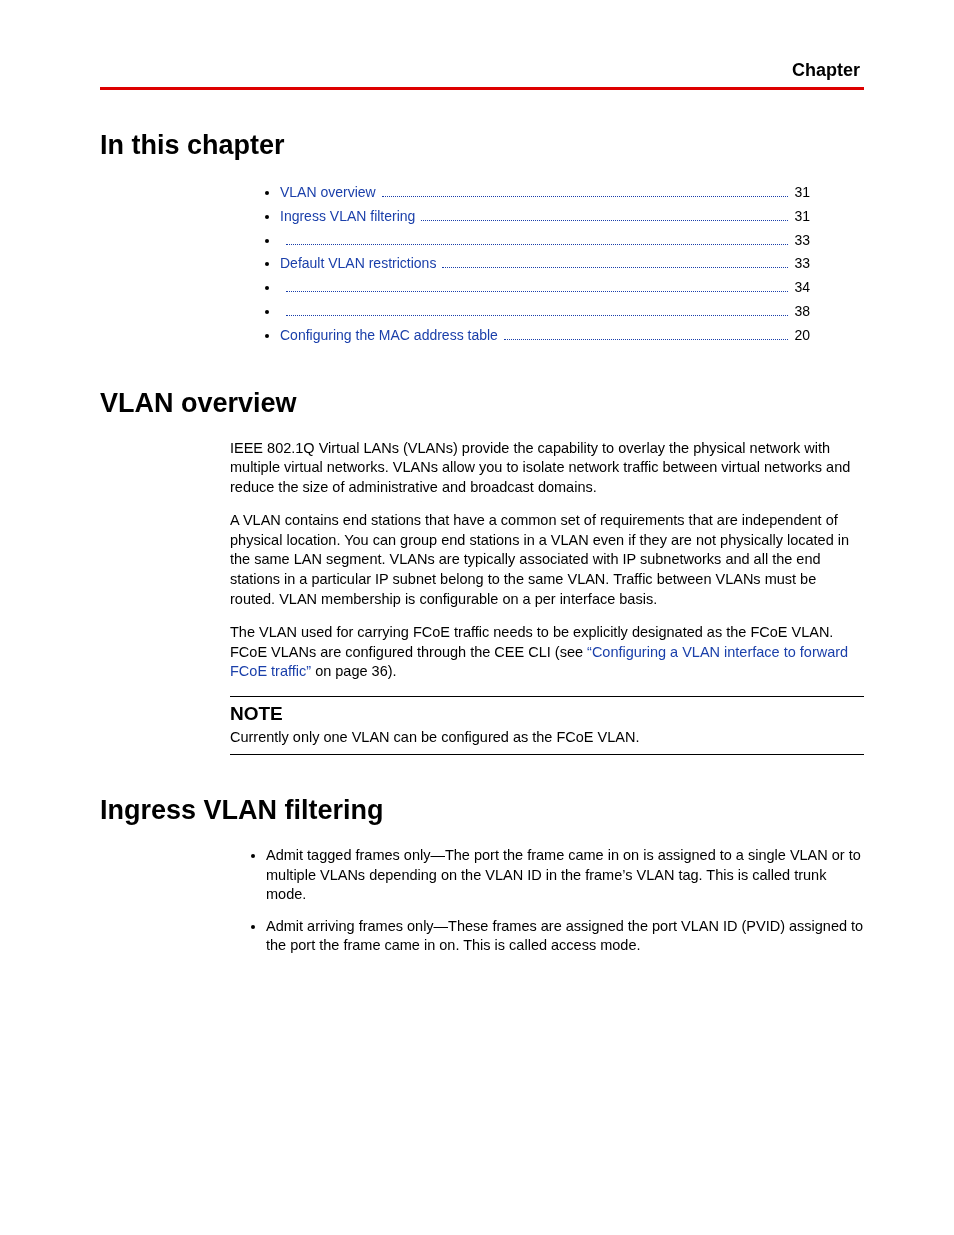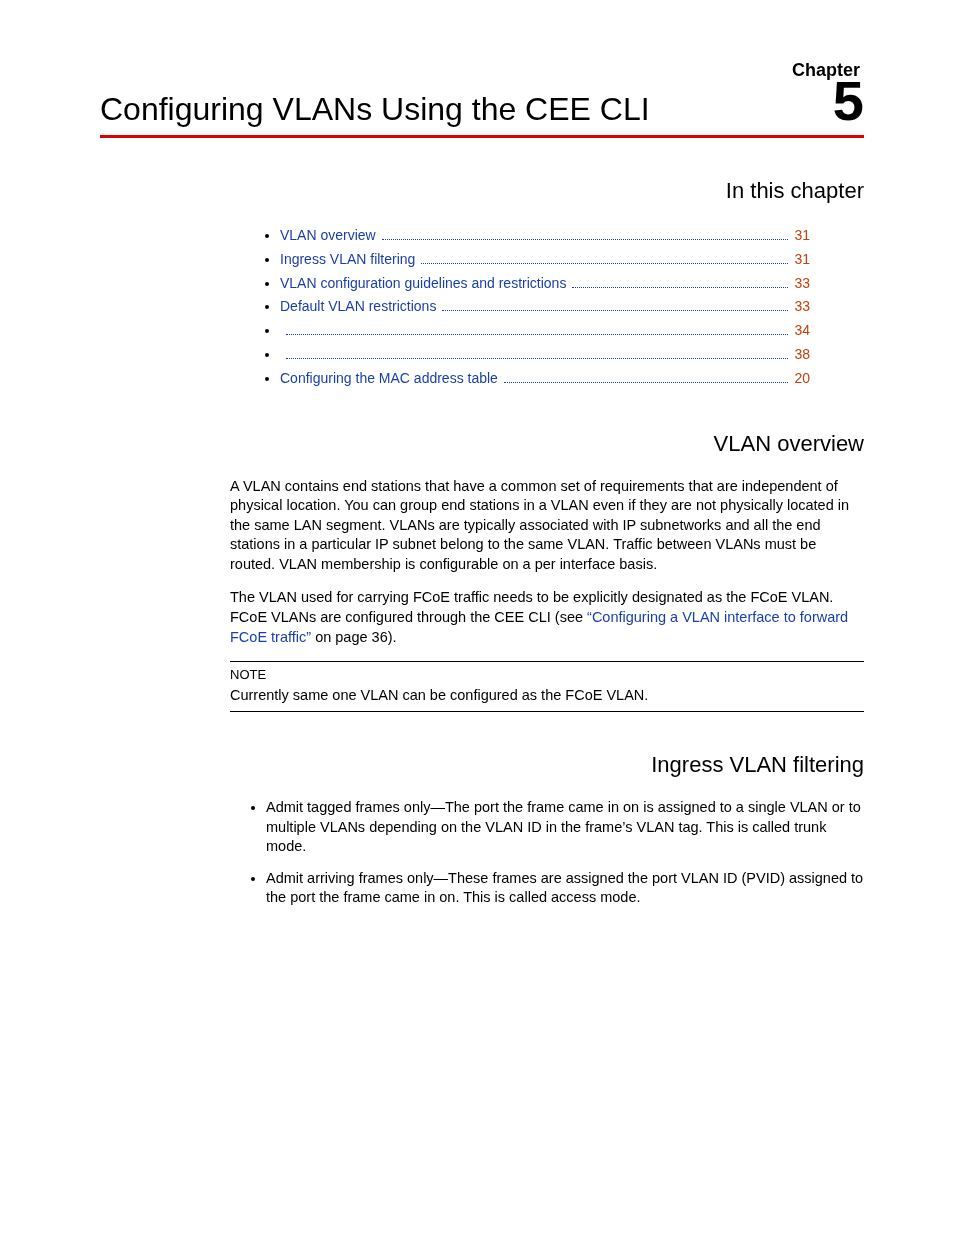--- a/index.html
+++ b/index.html
@@ -40,26 +40,25 @@
     font-weight: bold;
     line-height: 1;
     margin-top: -10px;
   }
   .red-rule {
     border: none;
     border-top: 3px solid #d00;
     margin: 6px 0 40px 0;
   }
   h2.section {
-    font-size: 22px;
-    font-weight: normal;
+    font-size: 27px;
+    font-weight: bold;
     font-family: "Arial Narrow", Arial, sans-serif;
     font-stretch: condensed;
     margin: 40px 0 20px 0;
-    text-align: right;
   }
   .toc {
     margin: 0 0 20px 140px;
     font-size: 14px;
     line-height: 1.7;
   }
   .toc li {
     list-style: disc;
     color: #000;
     margin-left: 0;
@@ -73,21 +72,21 @@
     align-items: baseline;
     width: 530px;
   }
   .toc-dots {
     flex: 1;
     border-bottom: 1px dotted #1a3faa;
     margin: 0 6px 4px 6px;
     height: 0.8em;
   }
   .toc-page {
-    color: #c2410c;
+    color: #000000;
     white-space: nowrap;
   }
   .body-block {
     margin-left: 130px;
     font-size: 14.5px;
     line-height: 1.35;
   }
   .body-block p {
     margin: 0 0 14px 0;
   }
@@ -99,22 +98,22 @@
     border: none;
     border-top: 1.5px solid #000;
     margin: 8px 0 4px 0;
   }
   .note-rule-bottom {
     border: none;
     border-top: 1px solid #000;
     margin: 6px 0 0 0;
   }
   .note-label {
-    font-weight: normal;
-    font-size: 13px;
+    font-weight: bold;
+    font-size: 19px;
     font-family: "Arial Narrow", Arial, sans-serif;
     font-stretch: condensed;
   }
   .note-text {
     font-size: 14.5px;
     margin: 2px 0 0 0;
   }
   ul.bullets {
     list-style: disc;
     padding-left: 36px;
@@ -125,24 +124,20 @@
     line-height: 1.35;
   }
 </style>
 </head>
 <body>
 
 <div class="page">
 
   <div class="chapter-label">Chapter</div>
 
-  <div class="header-row">
-    <h1 class="chapter-title">Configuring VLANs Using the CEE CLI</h1>
-    <div class="chapter-number">5</div>
-  </div>
 
   <hr class="red-rule">
 
   <h2 class="section">In this chapter</h2>
 
   <ul class="toc">
     <li>
       <div class="toc-row">
         <a class="inline-link">VLAN overview</a>
         <span class="toc-dots"></span>
@@ -151,21 +146,20 @@
     </li>
     <li>
       <div class="toc-row">
         <a class="inline-link">Ingress VLAN filtering</a>
         <span class="toc-dots"></span>
         <span class="toc-page">31</span>
       </div>
     </li>
     <li>
       <div class="toc-row">
-        <a class="inline-link">VLAN configuration guidelines and restrictions</a>
         <span class="toc-dots"></span>
         <span class="toc-page">33</span>
       </div>
     </li>
     <li>
       <div class="toc-row">
         <a class="inline-link">Default VLAN restrictions</a>
         <span class="toc-dots"></span>
         <span class="toc-page">33</span>
       </div>
@@ -187,28 +181,29 @@
         <a class="inline-link">Configuring the MAC address table</a>
         <span class="toc-dots"></span>
         <span class="toc-page">20</span>
       </div>
     </li>
   </ul>
 
   <h2 class="section">VLAN overview</h2>
 
   <div class="body-block">
+    <p>IEEE 802.1Q Virtual LANs (VLANs) provide the capability to overlay the physical network with multiple virtual networks. VLANs allow you to isolate network traffic between virtual networks and reduce the size of administrative and broadcast domains.</p>
     <p>A VLAN contains end stations that have a common set of requirements that are independent of physical location. You can group end stations in a VLAN even if they are not physically located in the same LAN segment. VLANs are typically associated with IP subnetworks and all the end stations in a particular IP subnet belong to the same VLAN. Traffic between VLANs must be routed. VLAN membership is configurable on a per interface basis.</p>
     <p>
       <span>The VLAN used for carrying FCoE traffic needs to be explicitly designated as the FCoE VLAN. FCoE VLANs are configured through the CEE CLI (see </span><a class="inline-link">“Configuring a VLAN interface to forward FCoE traffic”</a><span> on page 36).</span>
     </p>
 
     <hr class="note-rule-top">
     <div class="note-label">NOTE</div>
-    <div class="note-text">Currently same one VLAN can be configured as the FCoE VLAN.</div>
+    <div class="note-text">Currently only one VLAN can be configured as the FCoE VLAN.</div>
     <hr class="note-rule-bottom">
   </div>
 
   <h2 class="section">Ingress VLAN filtering</h2>
 
   <div class="body-block">
     <ul class="bullets">
       <li>Admit tagged frames only—The port the frame came in on is assigned to a single VLAN or to multiple VLANs depending on the VLAN ID in the frame’s VLAN tag. This is called trunk mode.</li>
       <li>Admit arriving frames only—These frames are assigned the port VLAN ID (PVID) assigned to the port the frame came in on. This is called access mode.</li>
     </ul>

